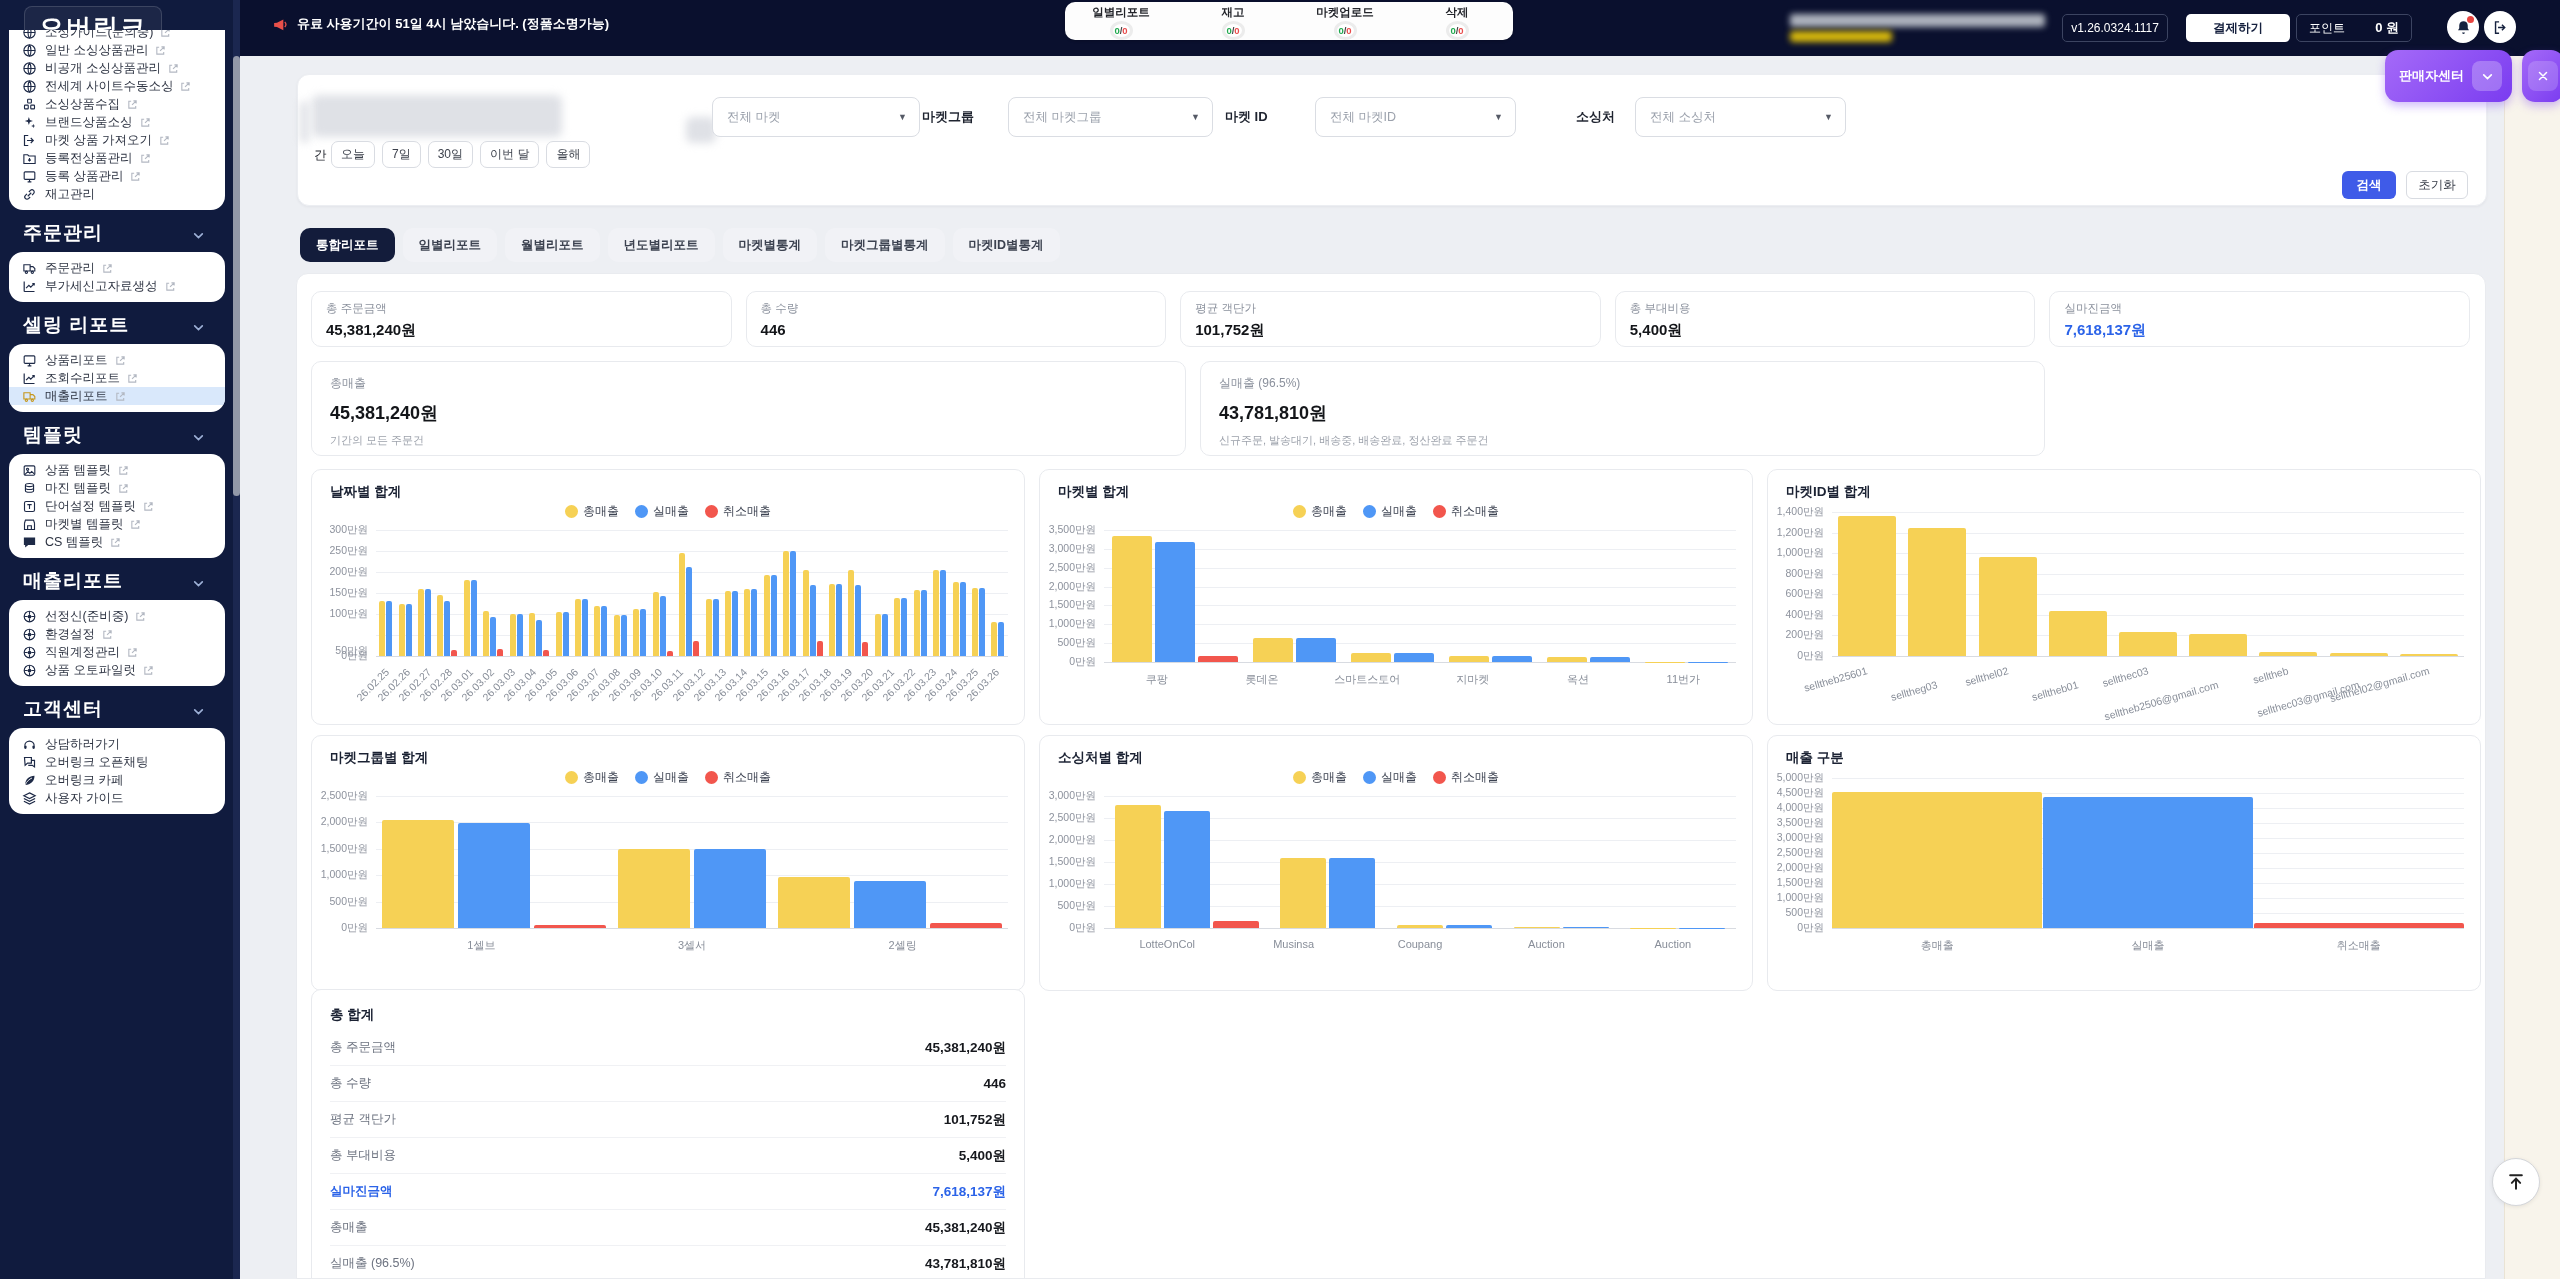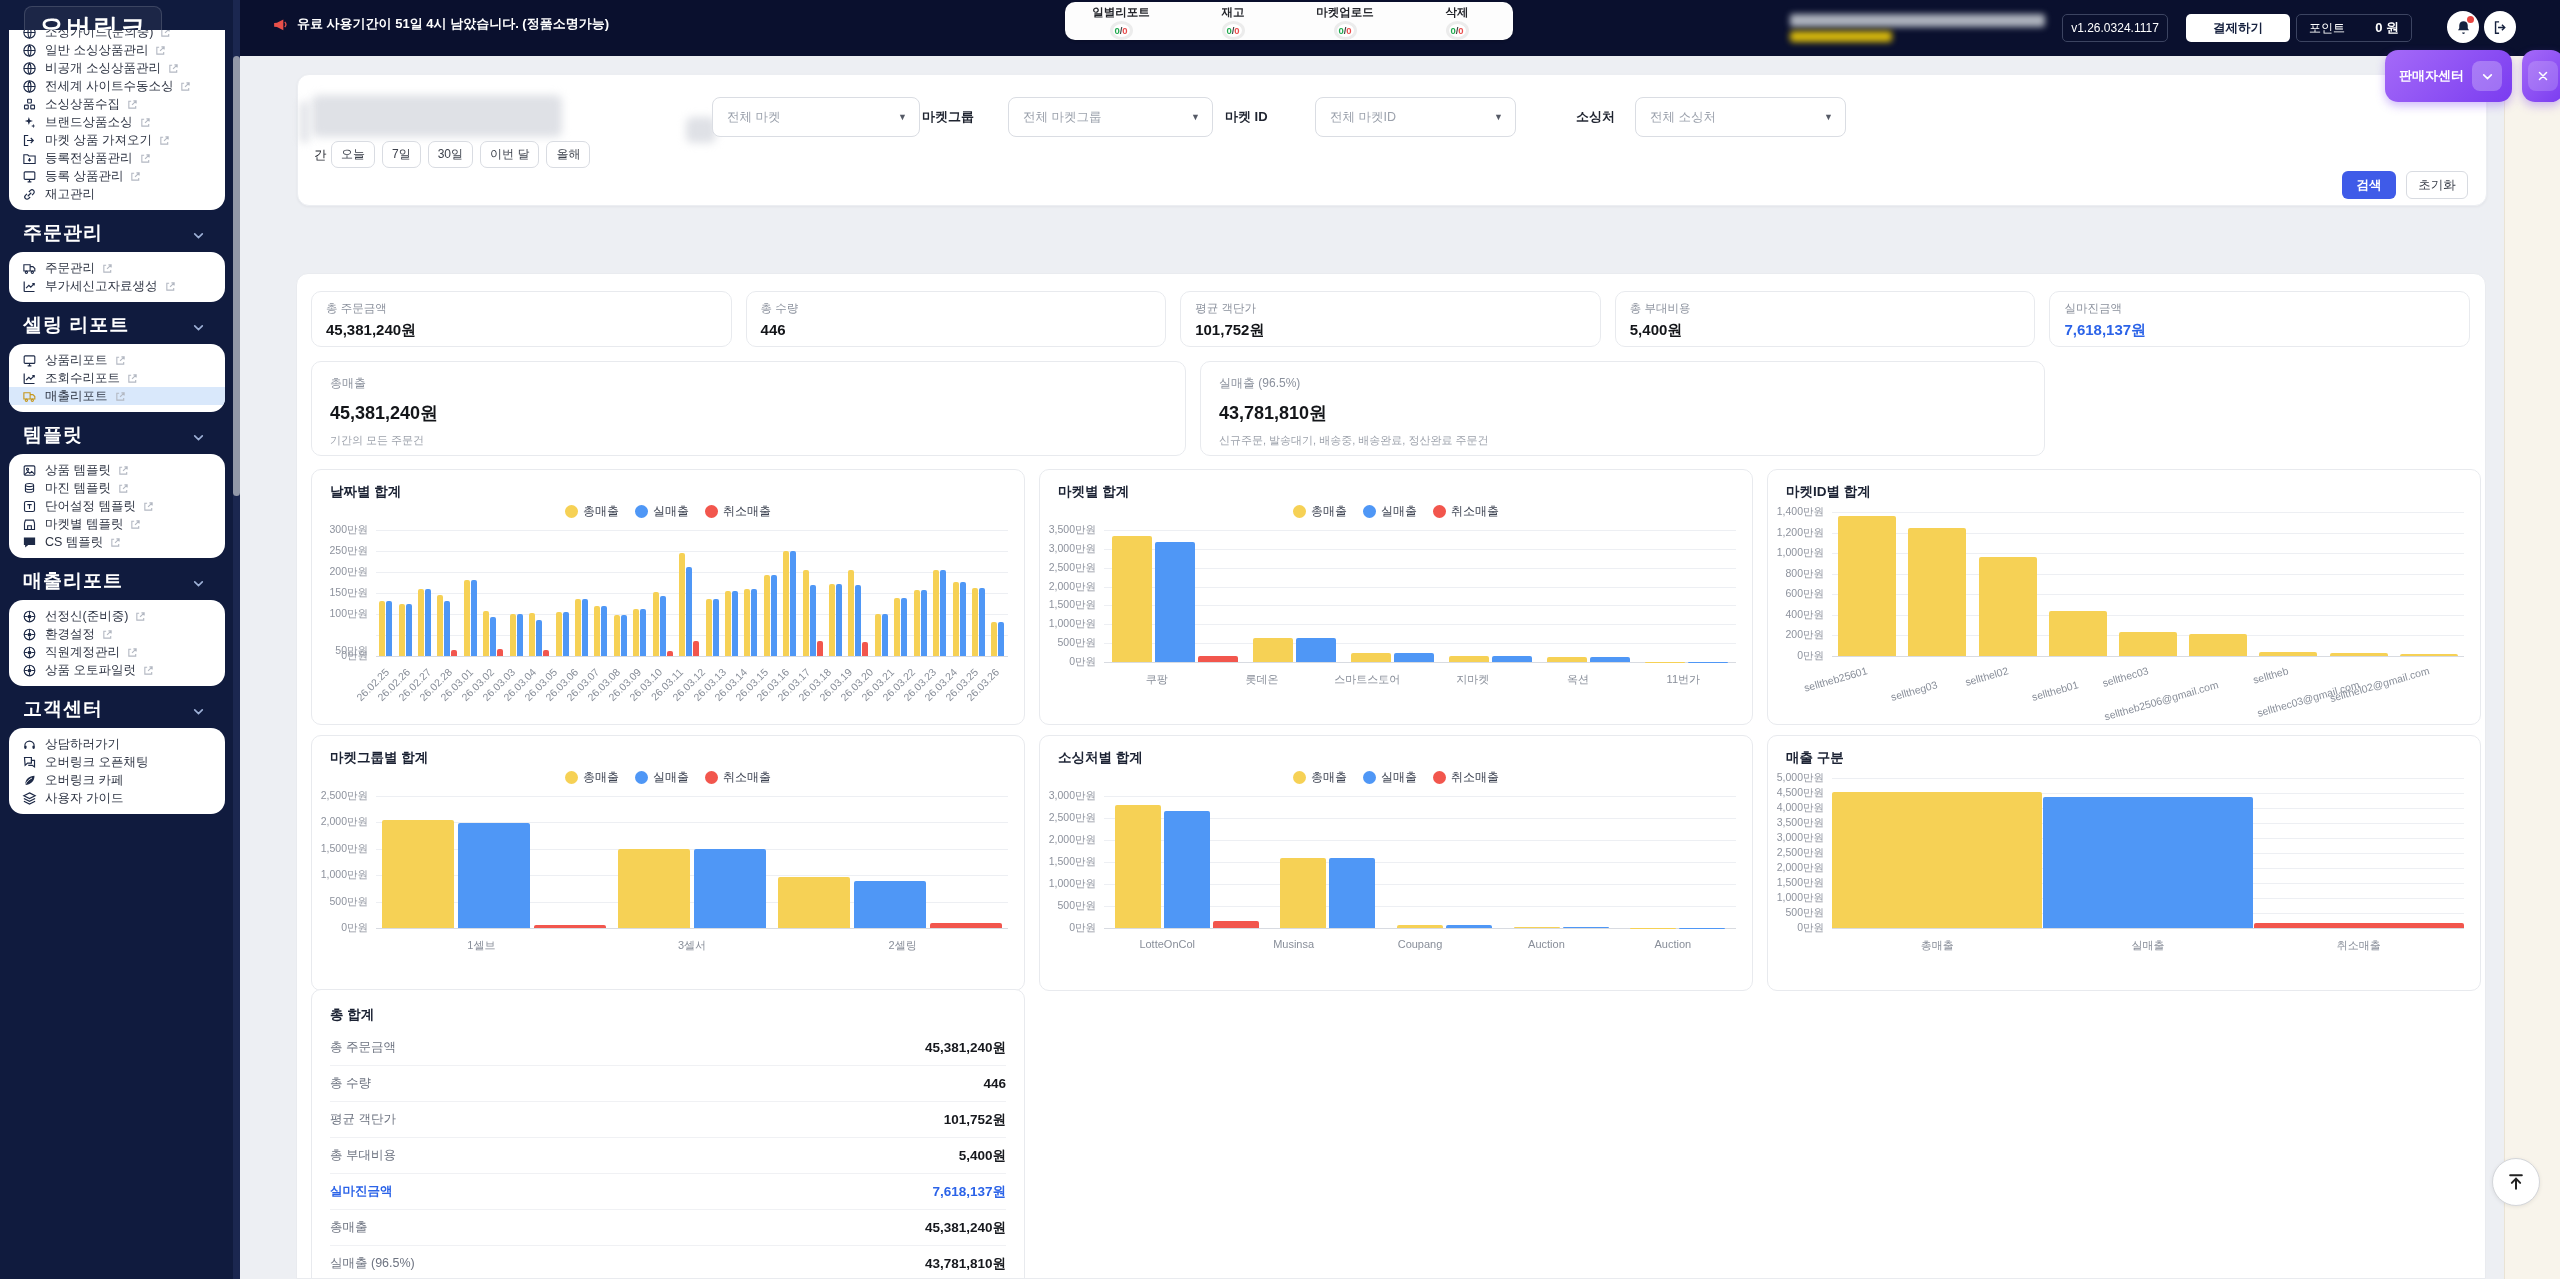--- a/index.html
+++ b/index.html
@@ -656,20 +656,29 @@
     </div>
     <div class="sc-x">
       <button class="sc-btn">
         <svg width="12" height="12" viewBox="0 0 24 24" fill="none" stroke="#fff" stroke-width="3" stroke-linecap="round">
             <path d="M5 5l14 14M19 5L5 19"></path>
           </svg>
       </button>
     </div>
   </div>
 
+  <div class="tabs" id="tabs">
+      <div class="tab active">통합리포트</div>
+      <div class="tab">일별리포트</div>
+      <div class="tab">월별리포트</div>
+      <div class="tab">년도별리포트</div>
+      <div class="tab">마켓별통계</div>
+      <div class="tab">마켓그룹별통계</div>
+      <div class="tab">마켓ID별통계</div>
+    </div>
 
   <div class="panel">
     <div class="kpi-row" id="kpis">
         <div class="kpi">
           <div class="lb">총 주문금액</div>
           <div class="val">45,381,240원</div>
         </div>
         <div class="kpi">
           <div class="lb">총 수량</div>
           <div class="val">446</div>

